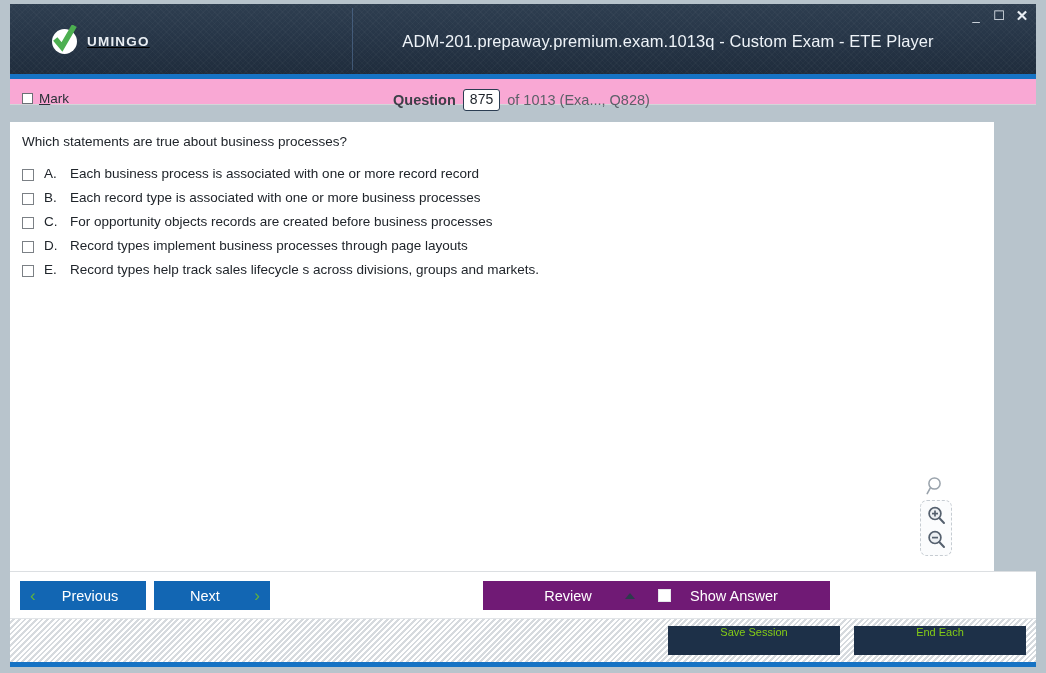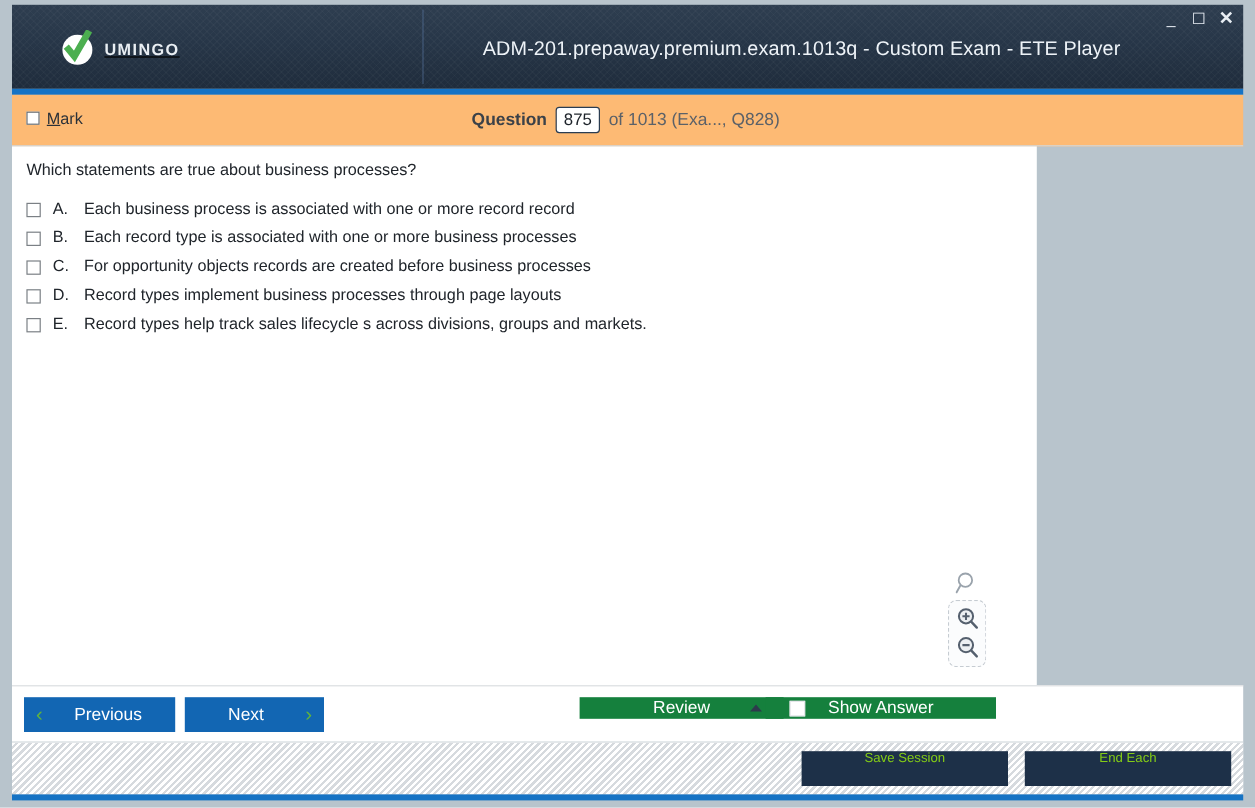--- a/index.html
+++ b/index.html
@@ -118,22 +118,22 @@
     height: 5px;
     background: #1673c4;
   }
 
   
   #question-bar {
     position: absolute;
     left: 10px;
     top: 79px;
     width: 1026px;
-    height: 43px;
-    background: #fdba74;
+    height: 26px;
+    background: #f9a8d4;
     border-bottom: 1px solid #d3d6d9;
     box-sizing: border-box;
   }
   #mark-control {
     position: absolute;
     left: 12px;
     top: 12px;
     display: flex;
     align-items: center;
     gap: 6px;
@@ -172,21 +172,21 @@
     line-height: 17px;
   }
   #question-counter .q-tail { color: #5b6views; }
   #question-counter .q-tail { color: #5b6168; }
 
   
   #content-area {
     position: absolute;
     left: 10px;
     top: 122px;
-    width: 854px;
+    width: 984px;
     height: 449px;
     background: #ffffff;
     overflow: hidden;
   }
   #question-text {
     position: absolute;
     left: 12px;
     top: 12px;
     font-size: 13.5px;
     color: #20252b;
@@ -282,22 +282,22 @@
 
   .orange-btn {
     position: absolute;
     top: 9px;
     height: 29px;
     background: #fbb css;
   }
   .orange-btn {
     position: absolute;
     top: 9px;
-    height: 18px;
-    background: #15803d;
+    height: 29px;
+    background: #701a75;
     color: #ffffff;
     font-size: 14.5px;
     display: flex;
     align-items: center;
     justify-content: center;
     cursor: default;
     box-sizing: border-box;
   }
   #btn-review { left: 473px; width: 170px; }
   #btn-review .tri {

